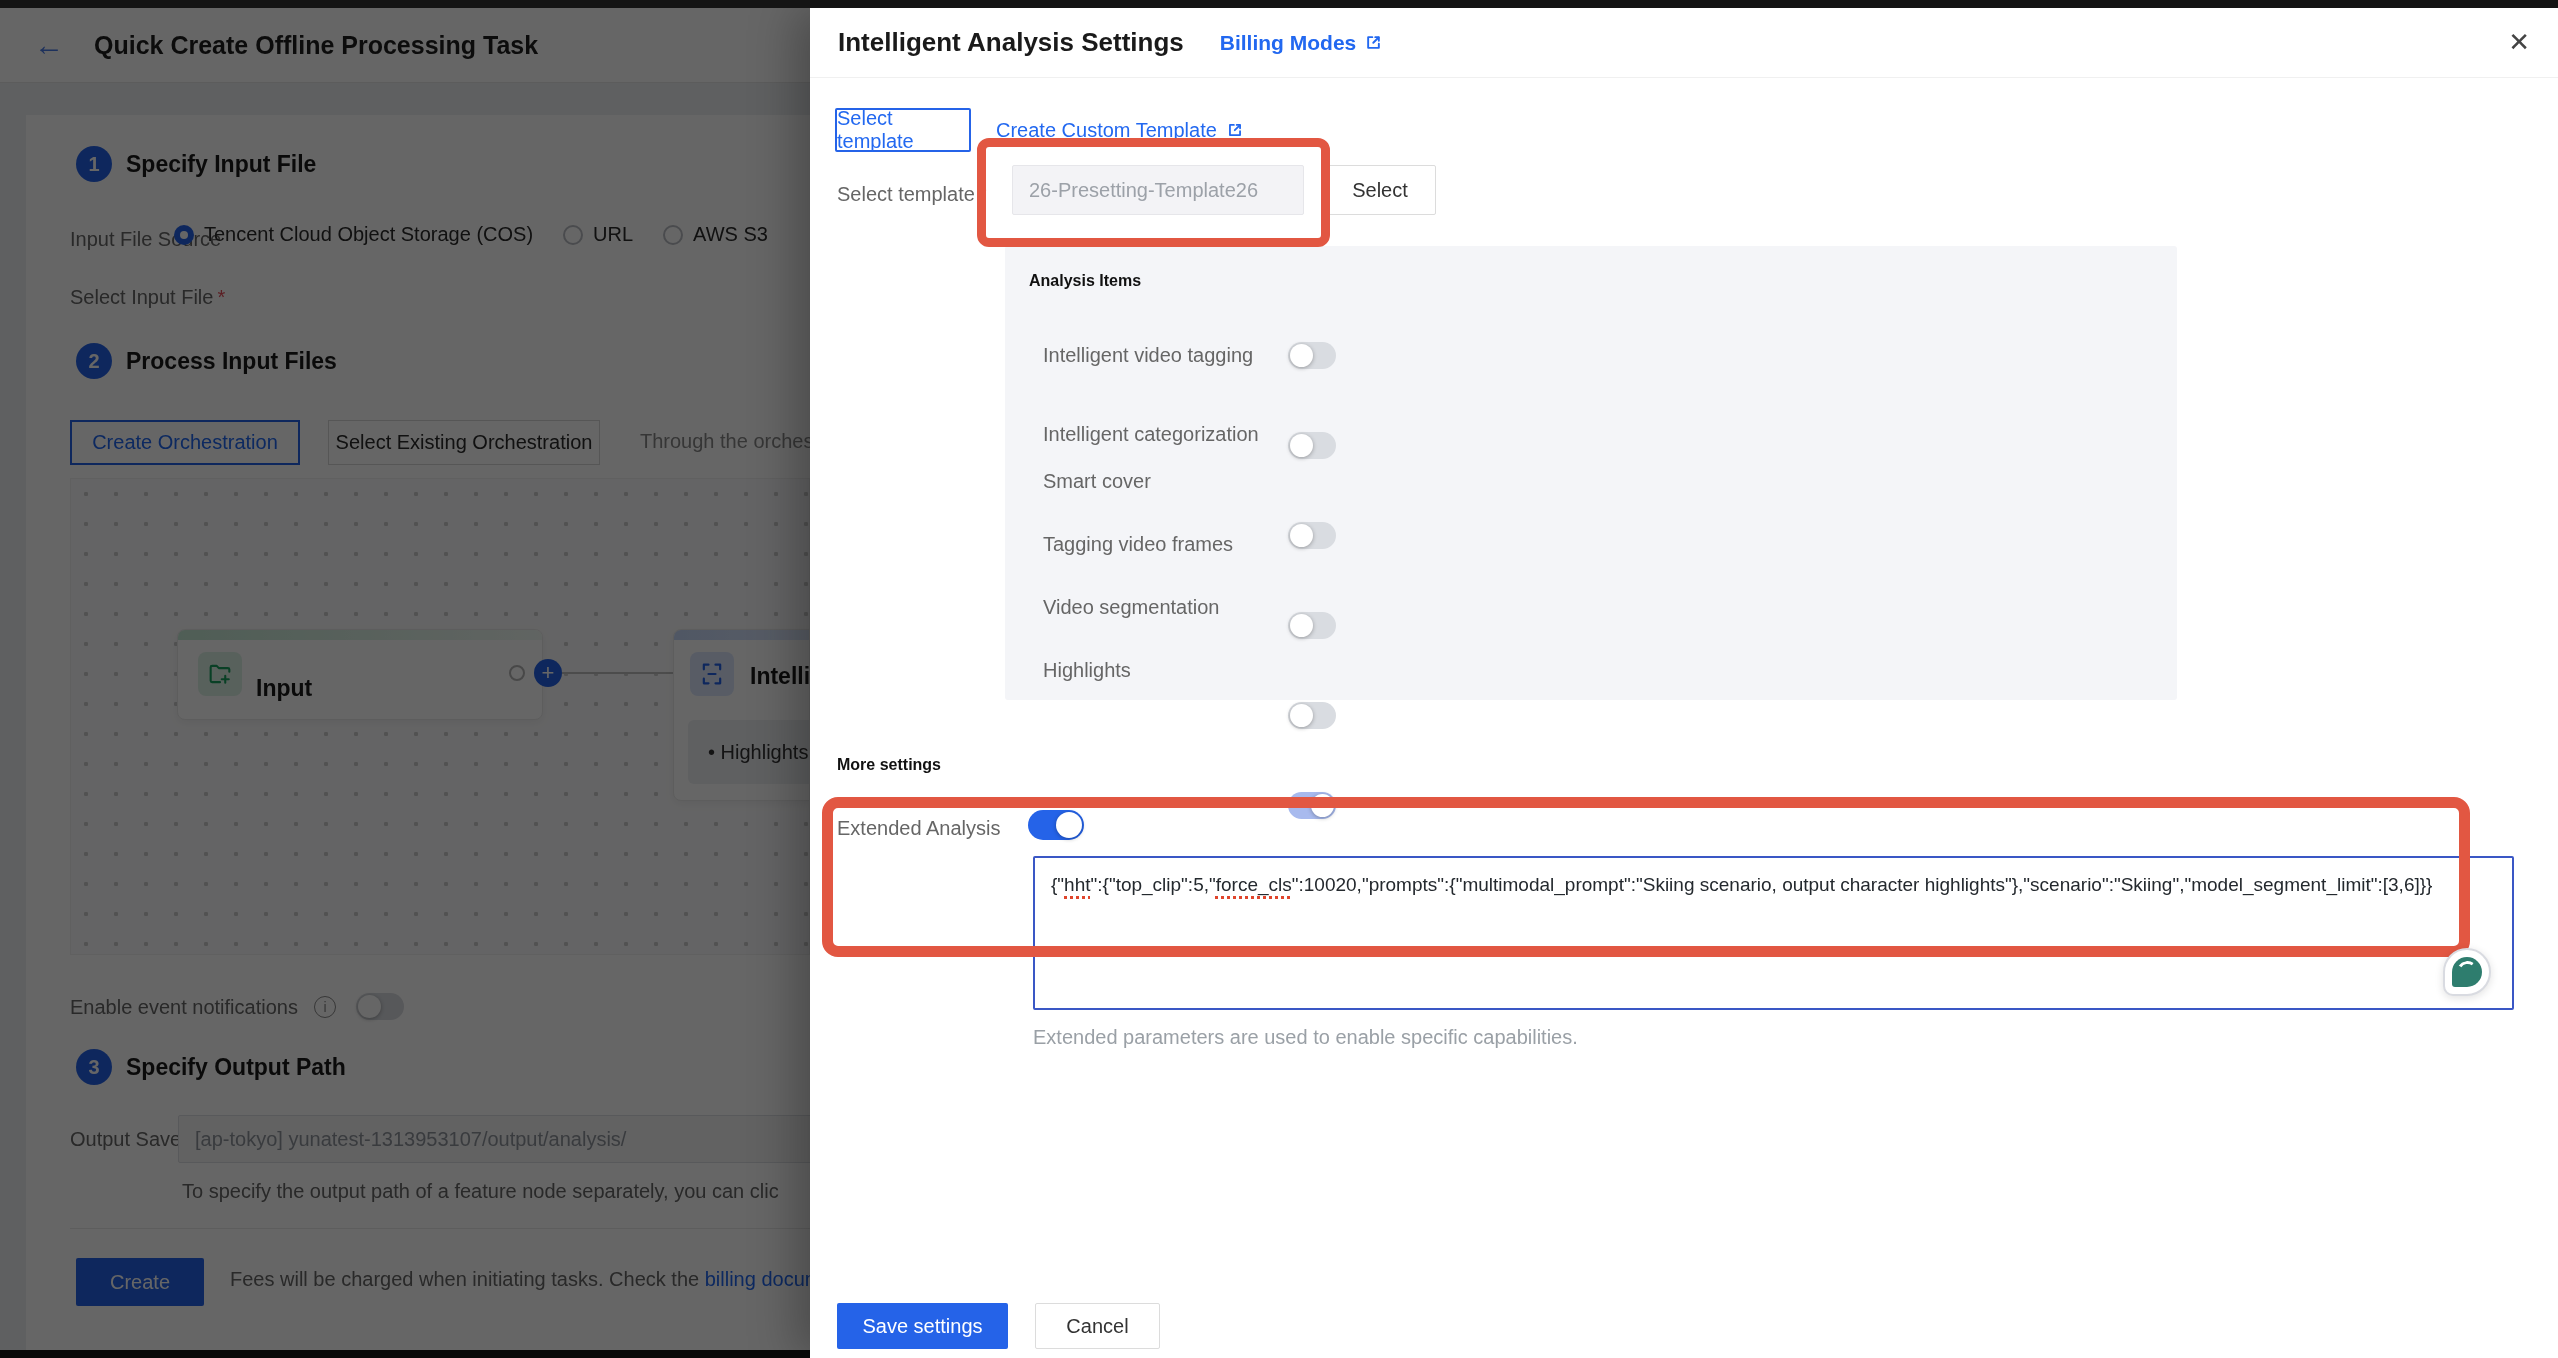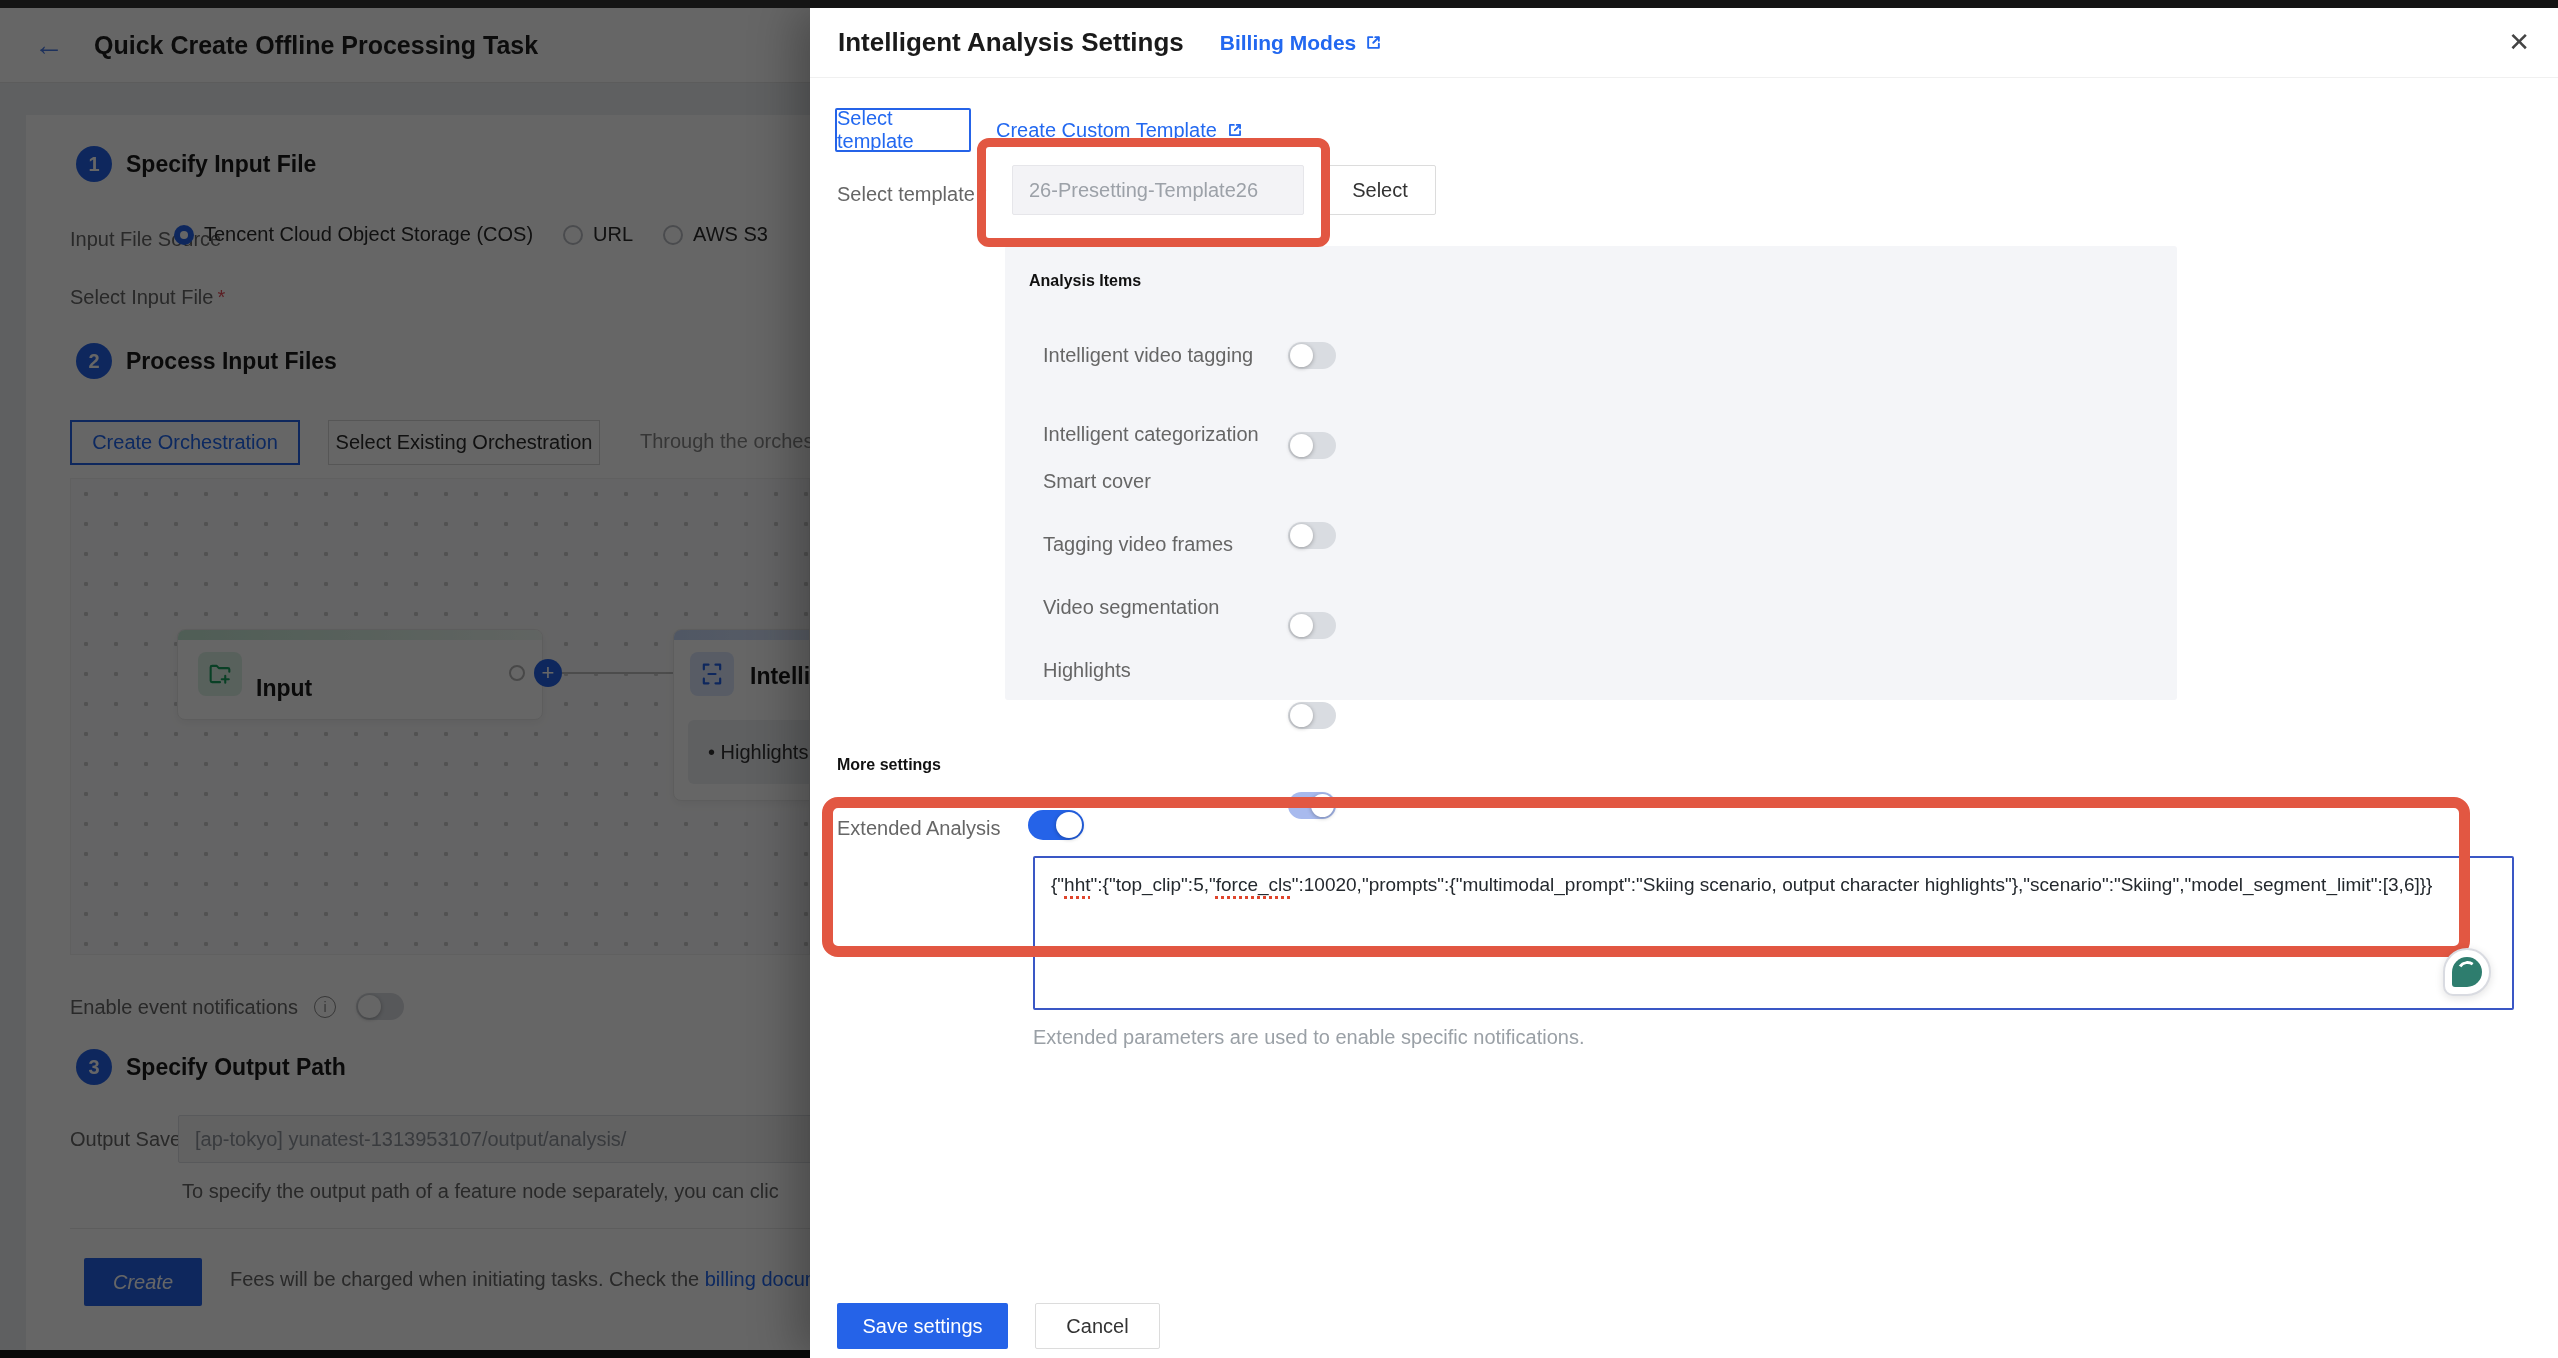--- a/index.html
+++ b/index.html
@@ -200,21 +200,21 @@
       <div class="abs step-title" style="left:100px;top:934px;">Specify Output Path</div>
 
       <div class="abs" style="left:44px;top:1010px;">
         <span class="form-label">Output Save Path</span><span class="req-star">*</span>
       </div>
       <div class="abs ghost-input" style="left:152px;top:1000px;width:660px;height:46px;">[ap-tokyo] yunatest-1313953107/output/analysis/</div>
       <div class="abs form-label" style="left:156px;top:1062px;white-space:nowrap;">To specify the output path of a feature node separately, you can clic</div>
 
       <div class="abs divider" style="left:44px;top:1113px;width:740px;"></div>
 
-      <div class="abs btn primary" style="left:58px;top:1143px;width:118px;height:48px;font-style:italic;">Create</div>
+      <div class="abs btn primary" style="left:50px;top:1143px;width:128px;height:48px;">Create</div>
       <div class="abs fee-text" style="left:204px;top:1153px;">
         <span>Fees will be charged when initiating tasks. Check the </span><span class="fee-link">billing document exp</span>
       </div>
     </div>
   </div>
 
   <div class="abs left-overlay"></div>
   <div class="abs bottom-strip-left"></div>
 
   <div class="abs drawer">
@@ -278,20 +278,20 @@
     <div class="abs json-box">
       <span class="param-text"><span>{"</span><span class="misspell">hht</span><span>":{"top_clip":5,"</span><span class="misspell">force_cls</span><span>":10020,"prompts":{"multimodal_prompt":"Skiing scenario, output character highlights"},"scenario":"Skiing","model_segment_limit":[3,6]}}</span></span>
     </div>
 
     <div class="abs red-box thick" style="left:12px;top:789px;width:1626px;height:138px;"></div>
 
     <div class="abs chat-badge">
       <div class="chat-drop"></div>
     </div>
 
-    <div class="abs help-text" style="left:223px;top:1018px;">Extended parameters are used to enable specific notifications.</div>
+    <div class="abs help-text" style="left:223px;top:1018px;">Extended parameters are used to enable specific capabilities.</div>
 
     <div class="abs btn primary" style="left:27px;top:1295px;width:171px;height:46px;">Save settings</div>
     <div class="abs btn plain" style="left:225px;top:1295px;width:125px;height:46px;">Cancel</div>
   </div>
 
   <div class="abs top-strip"></div>
 </div>
 
 </body></html>

